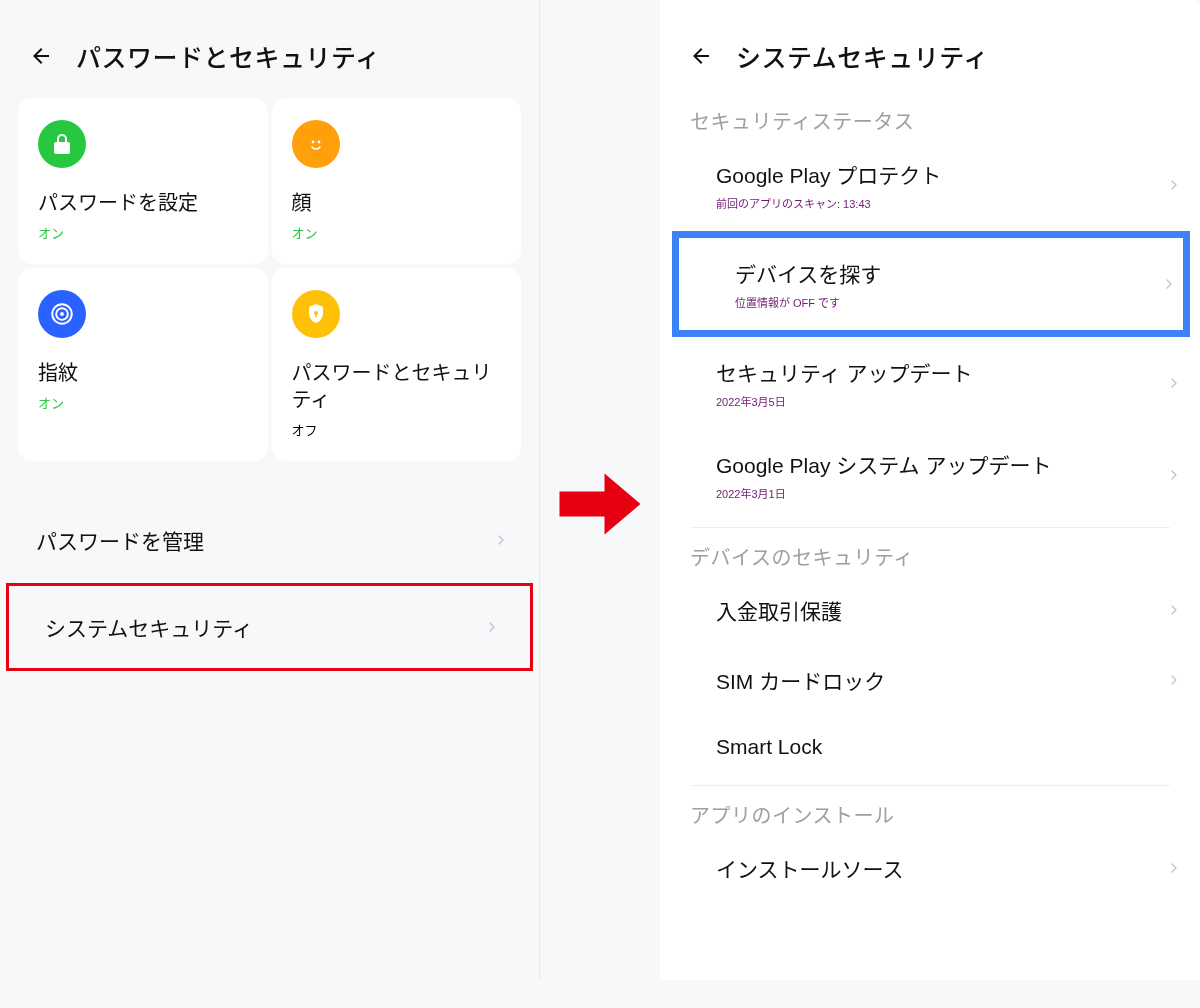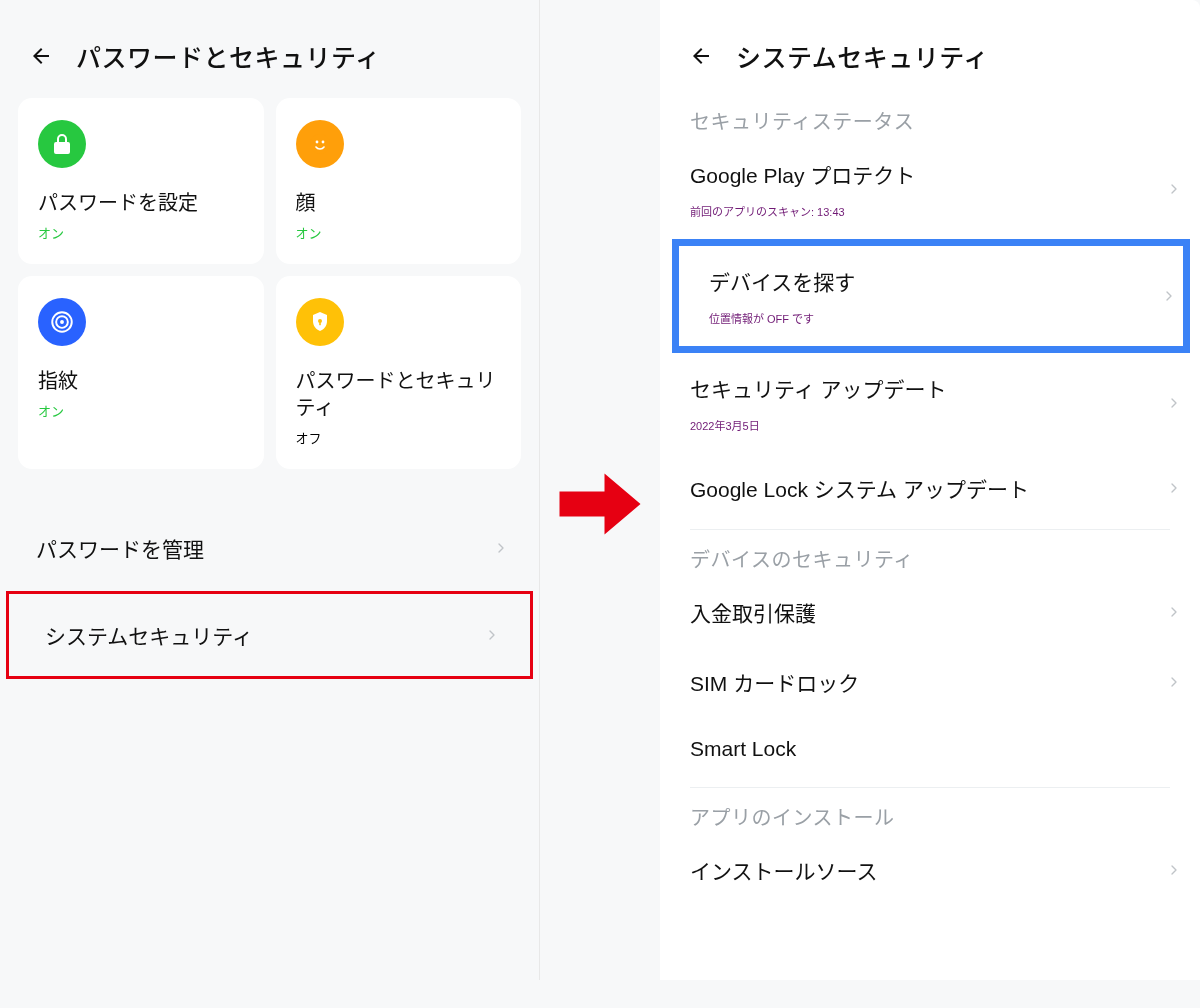--- a/index.html
+++ b/index.html
@@ -20,41 +20,41 @@
       flex: 0 0 540px;
       display: flex;
       flex-direction: column;
       overflow: hidden;
     }
     .screen-left { background: #f7f8f9; border-right: 1px solid #e8e8e8; }
     .gap { flex: 0 0 120px; display:flex; align-items:center; justify-content:center; height:1008px; }
     .header { display:flex; align-items:center; padding: 38px 28px 24px 28px; gap:22px; }
     .header .title { font-size: 25px; font-weight: 500; color:#111; letter-spacing: 0.5px; }
     .back-icon { width: 26px; height: 26px; display:flex; align-items:center; justify-content:center; cursor:pointer; }
-    .cards { display:grid; grid-template-columns: 1fr 1fr; gap: 12px; padding: 0 18px 26px 18px; }
+    .cards { display:grid; grid-template-columns: 1fr 1fr; gap: 4px; padding: 0 18px 26px 18px; }
     .card { background:#fff; border-radius: 14px; padding: 22px 20px 22px 20px; }
     .card .icon-wrap { width:48px; height:48px; border-radius:50%; display:flex; align-items:center; justify-content:center; margin-bottom:22px; }
     .icon-green { background:#27c840; }
     .icon-orange { background:#ff9f0a; }
     .icon-blue { background:#2962ff; }
     .icon-yellow { background:#ffc107; }
     .card .card-title { font-size:20px; color:#111; font-weight:400; margin-bottom:6px; line-height:1.35; }
     .card .card-status { font-size:13px; font-weight:400; }
     .status-on { color:#27c840; }
     .status-off { color:#000000; }
     .list { padding: 12px 0 0 0; }
     .list-row { display:flex; align-items:center; justify-content:space-between; padding: 26px 30px 26px 36px; cursor:pointer; }
     .list-row .row-text { font-size:21px; color:#111; }
     .chevron { width:16px; height:16px; display:flex; align-items:center; justify-content:center; }
     .highlight-red { border: 3px solid #e60012; margin: 2px 6px; }
     .arrow-red { width: 90px; height: 80px; }
     
     .section-label { font-size:20px; color:#9aa0a6; padding: 8px 30px 4px 30px; letter-spacing:0.5px; }
     .r-row { display:flex; align-items:center; justify-content:space-between; padding: 20px 18px 20px 30px; cursor:pointer; }
-    .r-row .r-text { display:flex; flex-direction:column; gap:14px; }
+    .r-row .r-text { display:flex; flex-direction:column; gap:6px;margin-left:26px; }
     .r-row .r-title { font-size:21px; color:#111; font-weight:400; }
     .r-row .r-sub { font-size:11px; color:#701a75; }
     .divider { height:1px; background:#eceff1; margin: 6px 30px; }
     .highlight-red-right { border: 7px solid #3b82f6; margin: 0 10px 0 12px; padding-right:6px; }
   </style>
 </head>
 <body>
 
 <div class="screen screen-left">
   <div class="header">
@@ -183,21 +183,22 @@
       </div>
       <span class="chevron">
           <svg viewBox="0 0 24 24" width="16" height="16">
             <path d="M9 6l6 6-6 6" stroke="#c0c4c8" stroke-width="2" fill="none" stroke-linecap="round" stroke-linejoin="round"></path>
           </svg>
         </span>
     </div>
 
     <div class="r-row">
       <div class="r-text">
-        <span class="r-title">Google Lock システム アップデート</span>
+        <span class="r-title">Google Play システム アップデート</span>
+        <span class="r-sub">2022年3月1日</span>
       </div>
       <span class="chevron">
           <svg viewBox="0 0 24 24" width="16" height="16">
             <path d="M9 6l6 6-6 6" stroke="#c0c4c8" stroke-width="2" fill="none" stroke-linecap="round" stroke-linejoin="round"></path>
           </svg>
         </span>
     </div>
 
     <div class="divider"></div>
 

